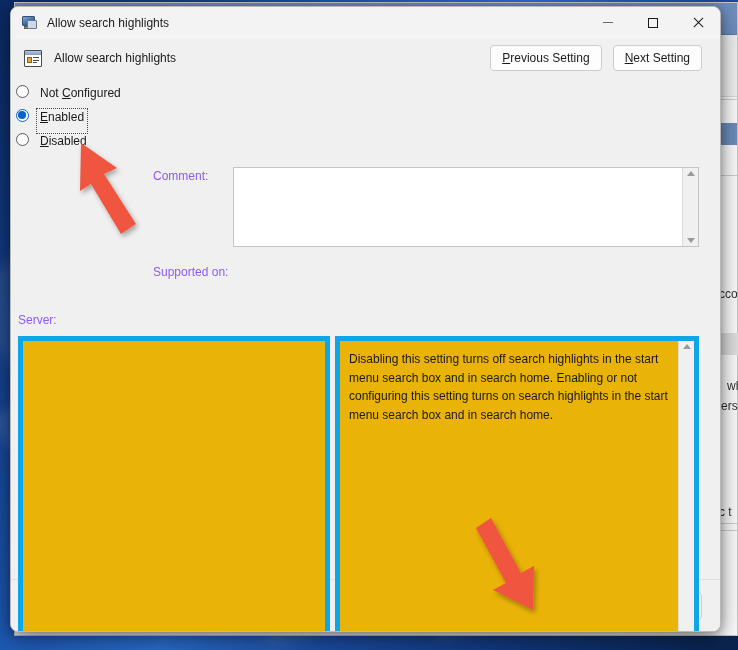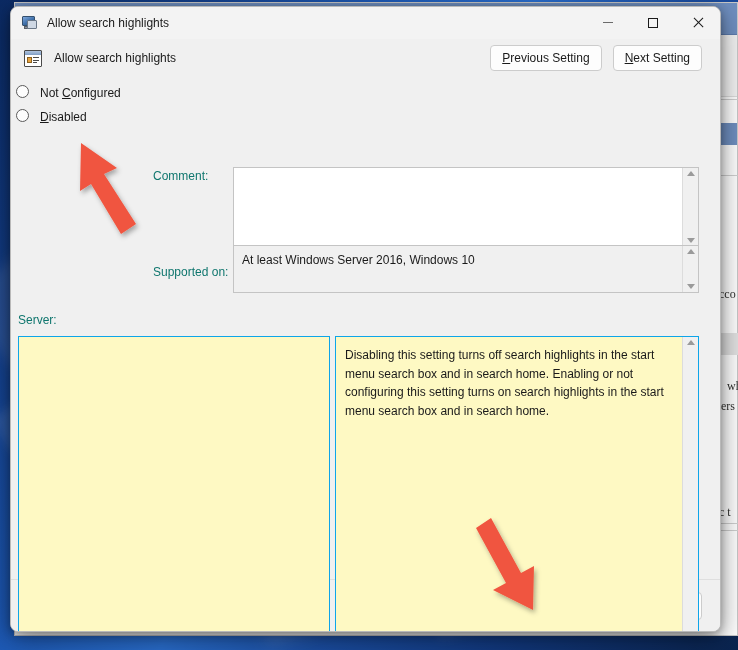--- a/index.html
+++ b/index.html
@@ -52,21 +52,21 @@
     position: absolute;
     left: 0; top: 120px;
     width: 100%; height: 22px;
     background: #6f8fc0;
   }
   .bg-text {
     position: absolute;
     font-size: 12px;
     color: #31312f;
     white-space: nowrap;
-    font-family: Liberation Serif, serif;
+    font-family: Liberation Sans, sans-serif;
   }
   .bg-band {
     position: absolute;
     background: #e2e2e2;
   }
   .bg-line {
     position: absolute;
     height: 1px;
     background: #d0d0d0;
   }
@@ -257,21 +257,21 @@
   }
   .radio-label u { text-decoration: underline; }
   .radio-row.focused .radio-label {
     outline: 1px dotted #4a4a4a;
     outline-offset: 0px;
   }
 
   .field-label {
     position: absolute;
     font-size: 12px;
-    color: #0f766e;
+    color: #8b5cf6;
     white-space: nowrap;
   }
 
   .textbox {
     position: absolute;
     background: #ffffff;
     border: 1px solid #c4c4c4;
     display: flex;
   }
   .textbox .tb-content {
@@ -306,22 +306,22 @@
   .arrow-up   { border-bottom: 5px solid #9a9a9a; }
   .arrow-down { border-top: 5px solid #9a9a9a; }
 
   
   .lbl-options { left: 7px; top: 236px; }
   .lbl-help    { left: 335px; top: 236px; margin-top: 26px; }
 
   
   .pane {
     position: absolute;
-    background: #fef9c3;
-    border: 1px solid #0ea5e9;
+    background: #eab308;
+    border: 5px solid #0ea5e9;
     display: flex;
   }
   .pane .pane-content {
     flex: 1 1 auto;
     padding: 9px 9px;
     font-size: 12px;
     color: #1a1a1a;
     line-height: 18.5px;
     overflow: hidden;
   }
@@ -412,43 +412,40 @@
       </div>
     </div>
 
     <div class="body-area">
 
       <div class="radios">
         <div class="radio-row">
           <span class="radio-mark"></span>
           <span class="radio-label">Not <u>C</u>onfigured</span>
         </div>
+        <div class="radio-row focused">
+          <span class="radio-mark checked"></span>
+          <span class="radio-label"><u>E</u>nabled</span>
+        </div>
         <div class="radio-row">
           <span class="radio-mark"></span>
           <span class="radio-label"><u>D</u>isabled</span>
         </div>
       </div>
 
       <div class="field-label" style="left:142px; top:92px;">Comment:</div>
       <div class="textbox" style="left:222px; top:90px; width:466px; height:80px;">
         <div class="tb-content"></div>
         <div class="vscroll">
           <span class="arrow-up"></span>
           <span class="arrow-down"></span>
         </div>
       </div>
 
       <div class="field-label" style="left:142px; top:172px;margin-top:16px;">Supported on:</div>
-      <div class="textbox readonly-box" style="left:222px; top:168px; width:466px; height:48px;">
-        <div class="tb-content">At least Windows Server 2016, Windows 10</div>
-        <div class="vscroll">
-          <span class="arrow-up"></span>
-          <span class="arrow-down"></span>
-        </div>
-      </div>
 
       <div class="field-label lbl-options">Server:</div>
       <div class="field-label lbl-help">Help:</div>
 
       <div class="pane" style="left:7px; top:259px; width:312px; height:310px;">
         <div class="pane-content"></div>
       </div>
 
       <div class="pane" style="left:324px; top:259px; width:364px; height:310px;">
         <div class="pane-content">Disabling this setting turns off search highlights in the start menu search box and in search home. Enabling or not configuring this setting turns on search highlights in the start menu search box and in search home.</div>

